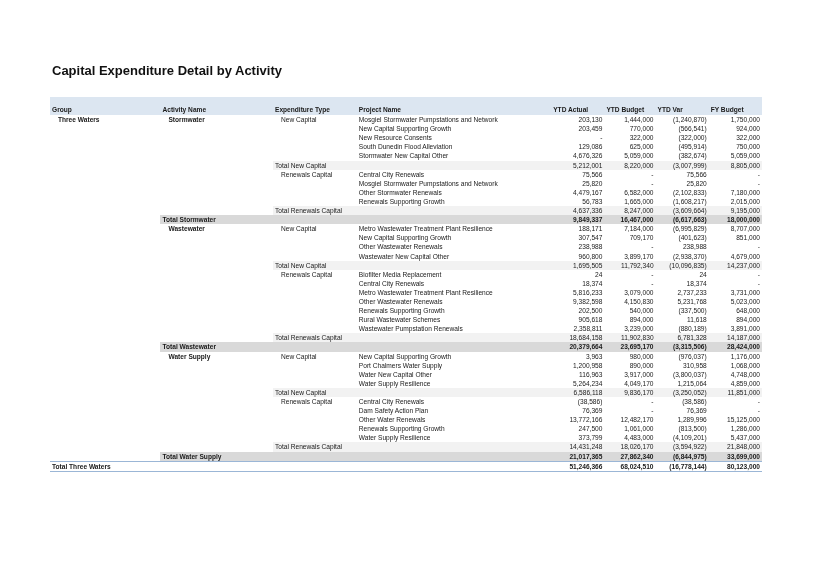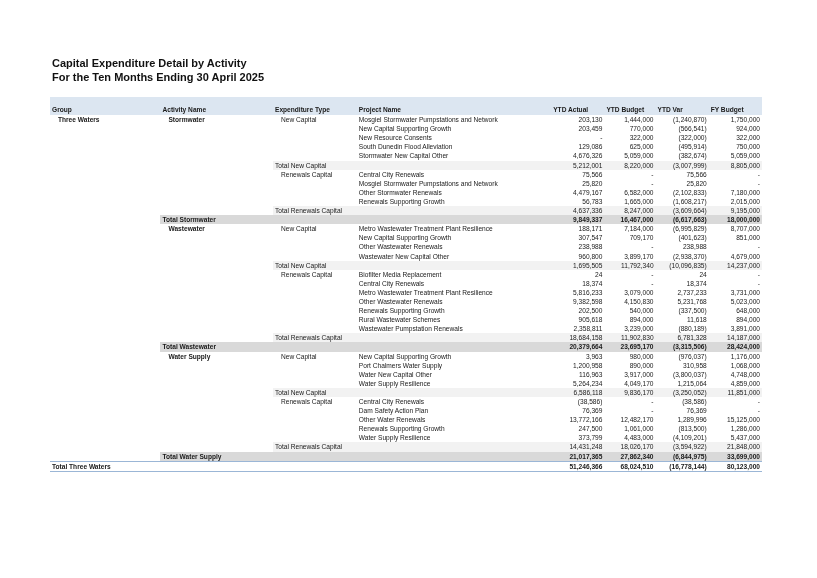--- a/index.html
+++ b/index.html
@@ -2,22 +2,22 @@
 <html><head>
 <meta charset="utf-8">
 <style>
   html, body { margin: 0; padding: 0; background: #ffffff; }
   body {
     width: 817px; height: 578px; position: relative; overflow: hidden;
     font-family: "Liberation Sans", "DejaVu Sans", sans-serif;
     color: #1a1a1a;
   }
   .title-block {
-    position: absolute; left: 52px; top: 56px;
-    font-weight: bold; font-size: 11px; line-height: 14px; color: #111;
+    position: absolute; left: 52px; top: 64px;
+    font-weight: bold; font-size: 13px; line-height: 14px; color: #111;
   }
   .report {
     position: absolute; left: 50px; top: 97px; width: 712px;
     border-collapse: collapse; table-layout: fixed;
     font-size: 6.6px;
   }
   .report td, .report th {
     padding: 0 2px; height: 9.1px; line-height: 9.1px;
     white-space: nowrap; overflow: hidden;
   }
@@ -41,21 +41,20 @@
   tr.subtotal td.sub { background: #f2f2f2; }
   tr.subtotal td.type-total { padding-left: 2px; }
   tr.acttotal td.shade { background: #d9d9d9; font-weight: bold; }
   tr.grandtotal td { font-weight: bold; border-top: 1px solid #9bb6d6; border-bottom: 1px solid #9bb6d6; }
 </style>
 </head>
 <body>
 
 <div class="title-block">
   <div>Capital Expenditure Detail by Activity</div>
-  <div>For the Ten Months Ending 30 April 2025</div>
 </div>
 
 <table class="report">
   <colgroup>
     <col class="c-group">
       <col class="c-act">
       <col class="c-type">
       <col class="c-proj">
     <col class="c-n">
       <col class="c-n2">

